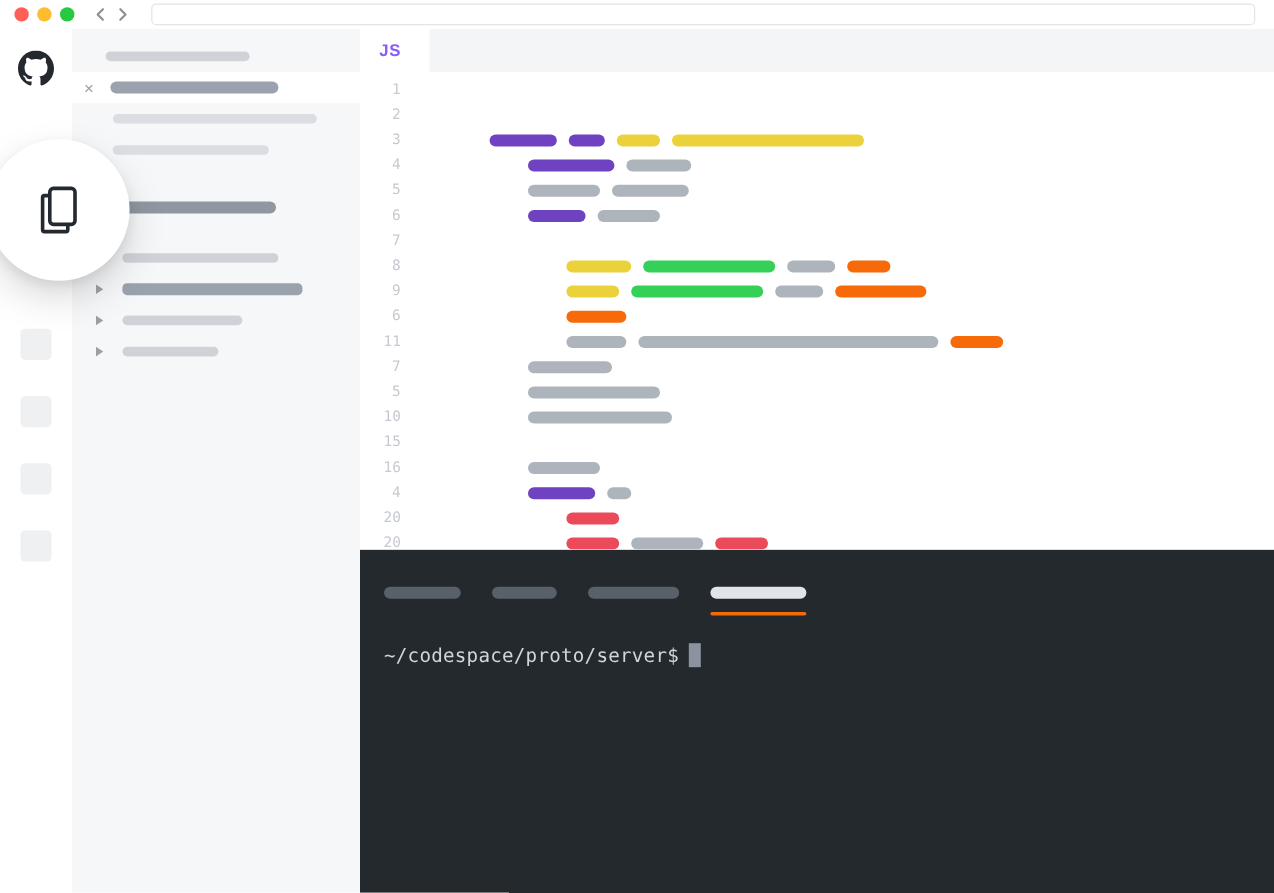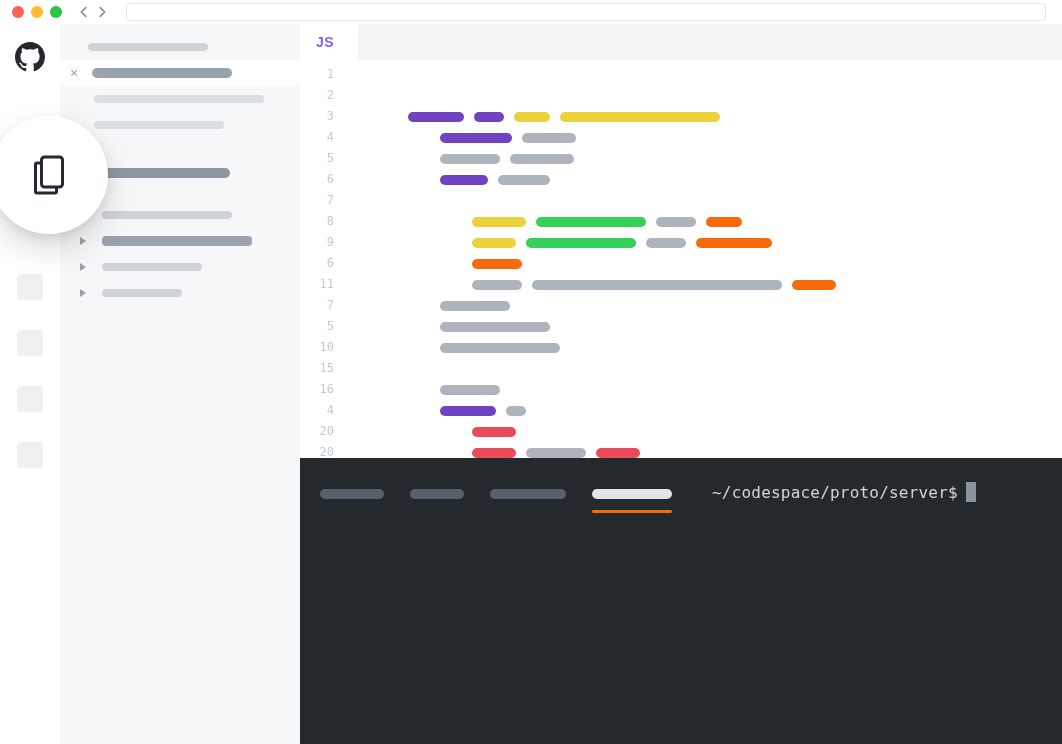--- a/index.html
+++ b/index.html
@@ -205,21 +205,21 @@
   .c-orange { background:#f66a0a; }
   .c-red    { background:#ea4a5a; }
 
   
   .terminal {
     height:286px;
     background:#24292e;
     color:#d1d5da;
     font-family: SFMono-Regular, Menlo, Consolas, monospace;
     display:flex;
-    flex-direction:row;
+    flex-direction:column;
   }
   .term-tabs {
     display:flex;
     gap:26px;
     align-items:center;
     padding:18px 20px 0 20px;
     height:54px;
   }
   .term-tab {
     height:10px;

